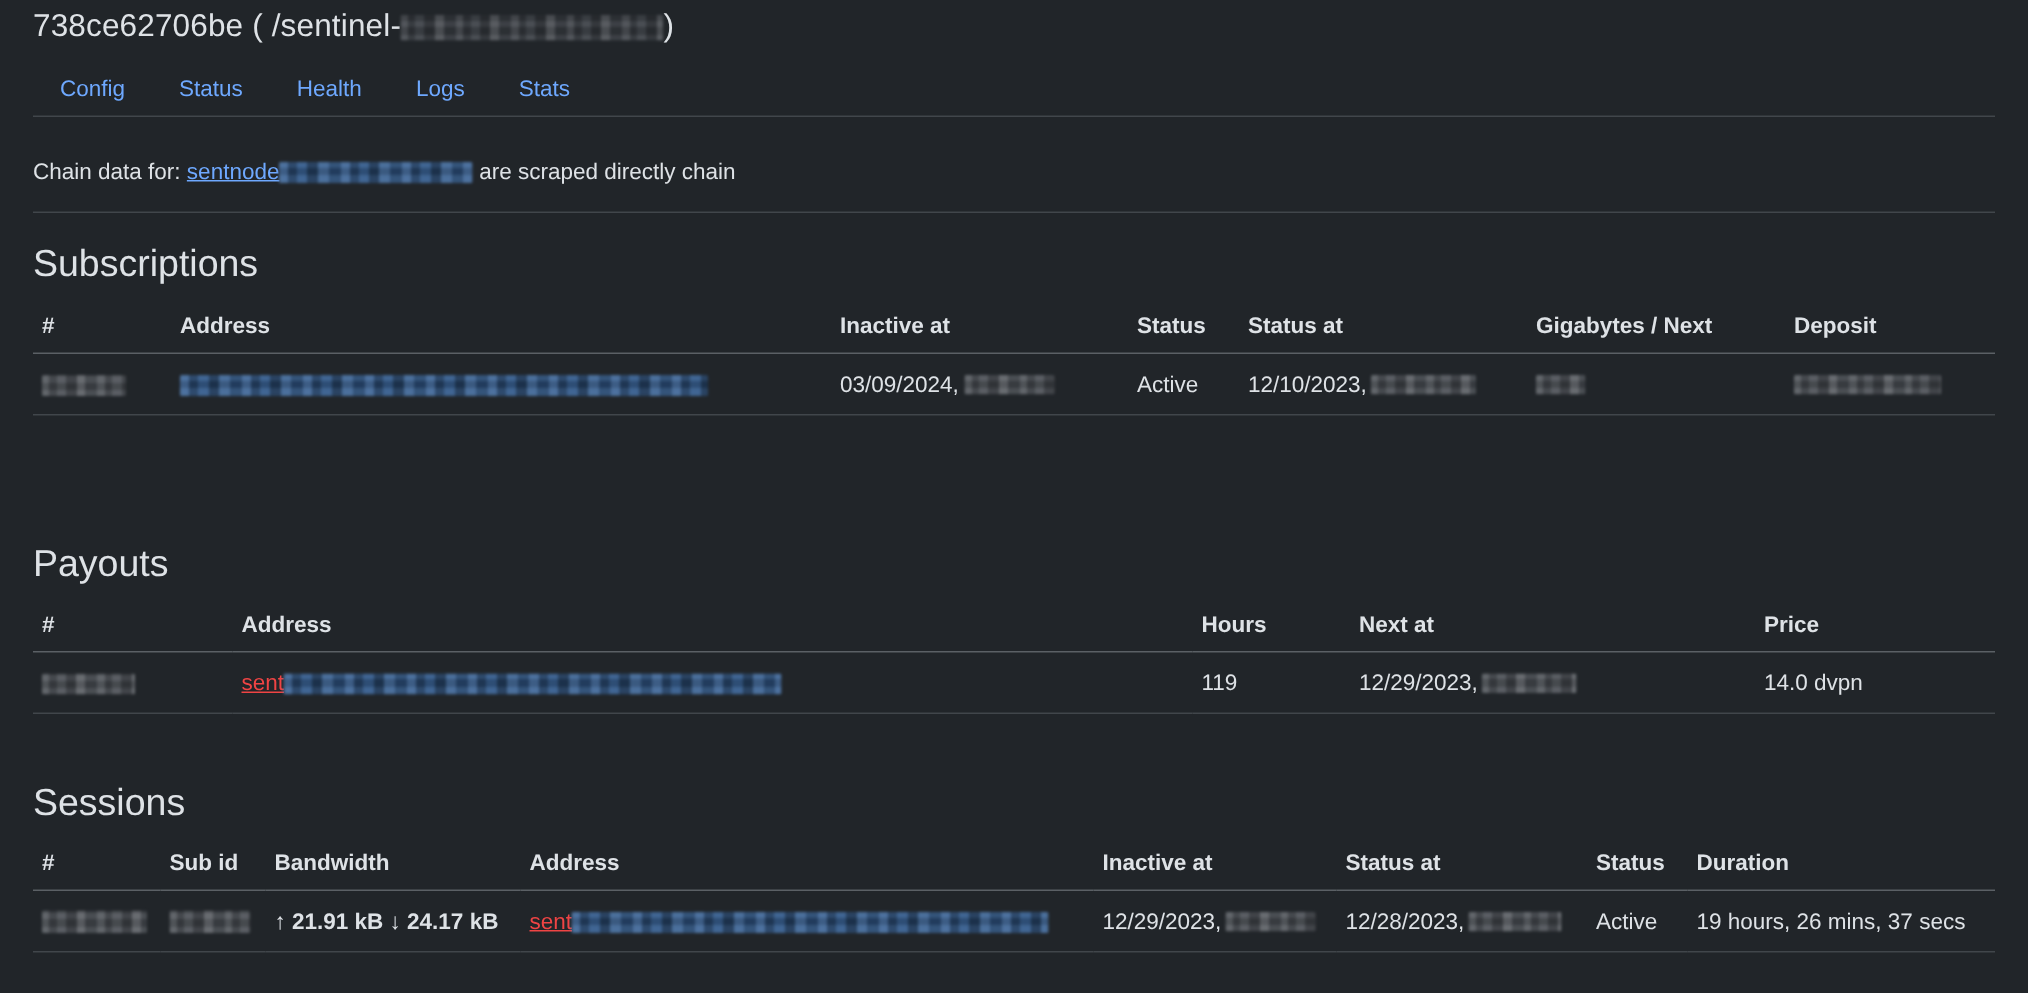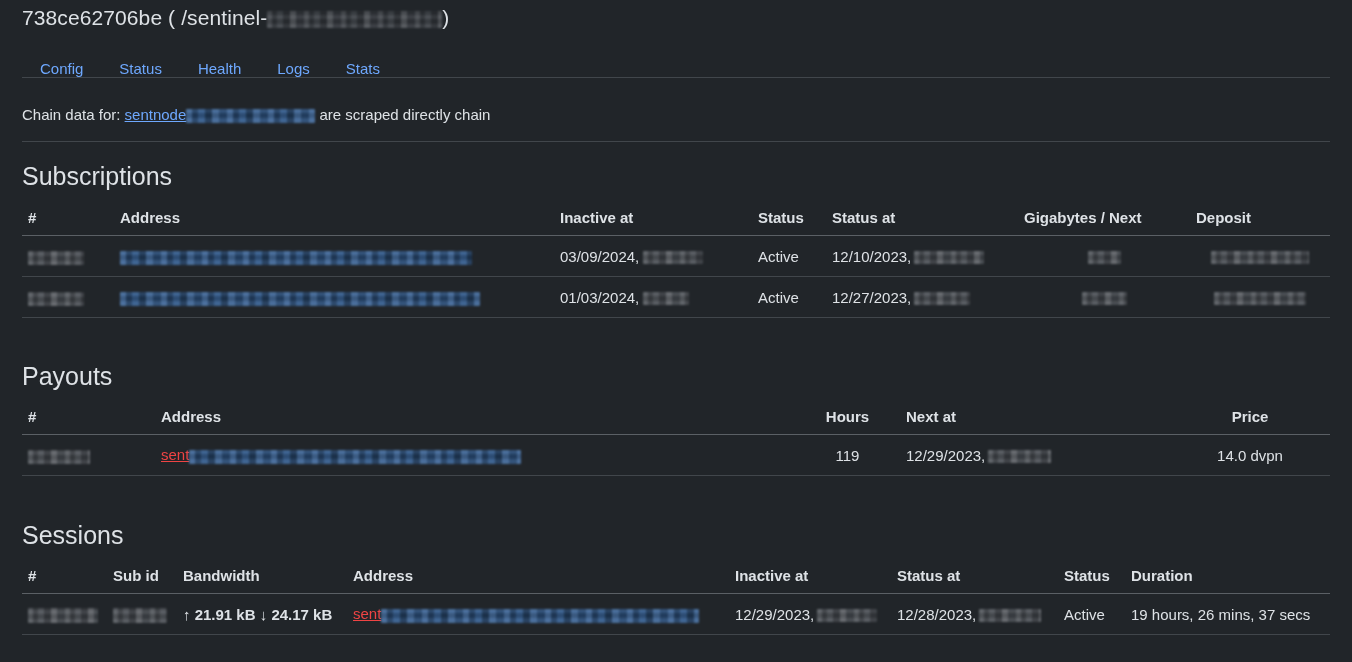--- a/index.html
+++ b/index.html
@@ -76,21 +76,21 @@
   
   .tabs {
     position: absolute;
     left: 22px;
     top: 40px;
     width: 1308px;
     height: 38px;
     border-bottom: 1px solid #41464b;
     box-sizing: border-box;
     display: flex;
-    align-items: flex-end;
+    align-items: center;
   }
   .tab {
     padding: 0 17px;
     display: flex;
     align-items: center;
     font-size: 15px;
     color: #6ea8fe;
     cursor: pointer;
     border: 1px solid transparent;
     border-radius: 6px 6px 0 0;
@@ -155,21 +155,21 @@
     white-space: nowrap;
     vertical-align: bottom;
   }
   table.data td {
     padding: 10px 6px;
     border-bottom: 1px solid #41464b;
     white-space: nowrap;
     vertical-align: middle;
     height: 20px;
   }
-  table.data th.right, table.data td.right { text-align: center; }
+  table.data th.right, table.data td.right { text-align: left; }
   table.data a {
     color: #ef4444;
     text-decoration: underline;
   }
   .bw { font-weight: bold; white-space: nowrap; margin-top: 35px; }
 </style>
 </head>
 <body>
 
 <div class="page">
@@ -219,29 +219,20 @@
     </thead>
     <tbody>
       <tr>
         <td><span class="redact" style="width:56px;height:14px;"></span></td>
         <td><span class="redact blue" style="width:352px;height:14px;"></span></td>
         <td><span>03/09/2024,</span><span class="redact" style="width:60px;height:13px;margin-left:4px;"></span></td>
         <td>Active</td>
         <td><span>12/10/2023,</span><span class="redact" style="width:70px;height:13px;margin-left:3px;"></span></td>
         <td class="right"><span class="redact" style="width:33px;height:13px;"></span></td>
         <td class="right"><span class="redact" style="width:98px;height:13px;"></span></td>
-      </tr>
-      <tr>
-        <td><span class="redact" style="width:56px;height:14px;"></span></td>
-        <td><span class="redact blue" style="width:360px;height:14px;"></span></td>
-        <td><span>01/03/2024,</span><span class="redact" style="width:46px;height:13px;margin-left:4px;"></span></td>
-        <td>Active</td>
-        <td><span>12/27/2023,</span><span class="redact" style="width:56px;height:13px;margin-left:3px;"></span></td>
-        <td class="right"><span class="redact" style="width:45px;height:13px;"></span></td>
-        <td class="right"><span class="redact" style="width:92px;height:13px;"></span></td>
       </tr>
     </tbody>
   </table>
 
   <div class="section-title" style="top:361px;">Payouts</div>
 
   <table class="data" style="top:404px;">
     <colgroup>
       <col style="width:133px">
         <col style="width:640px">

